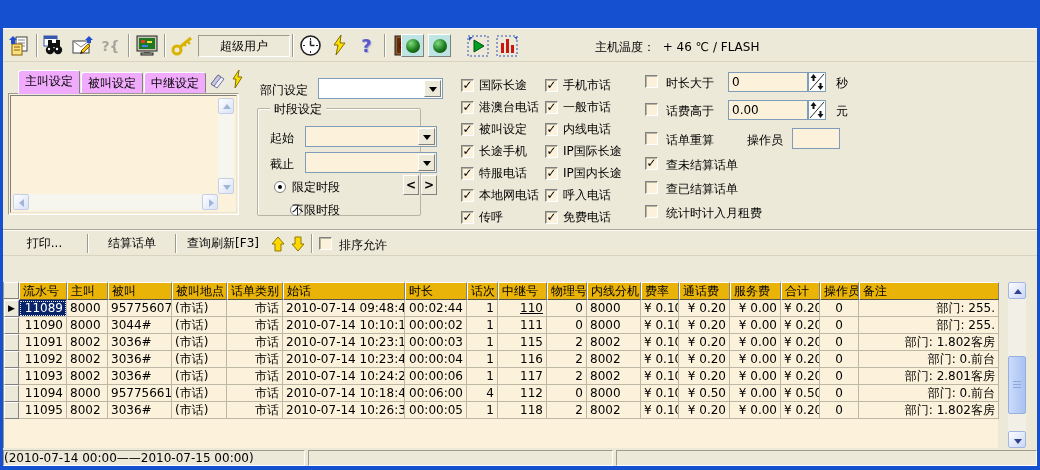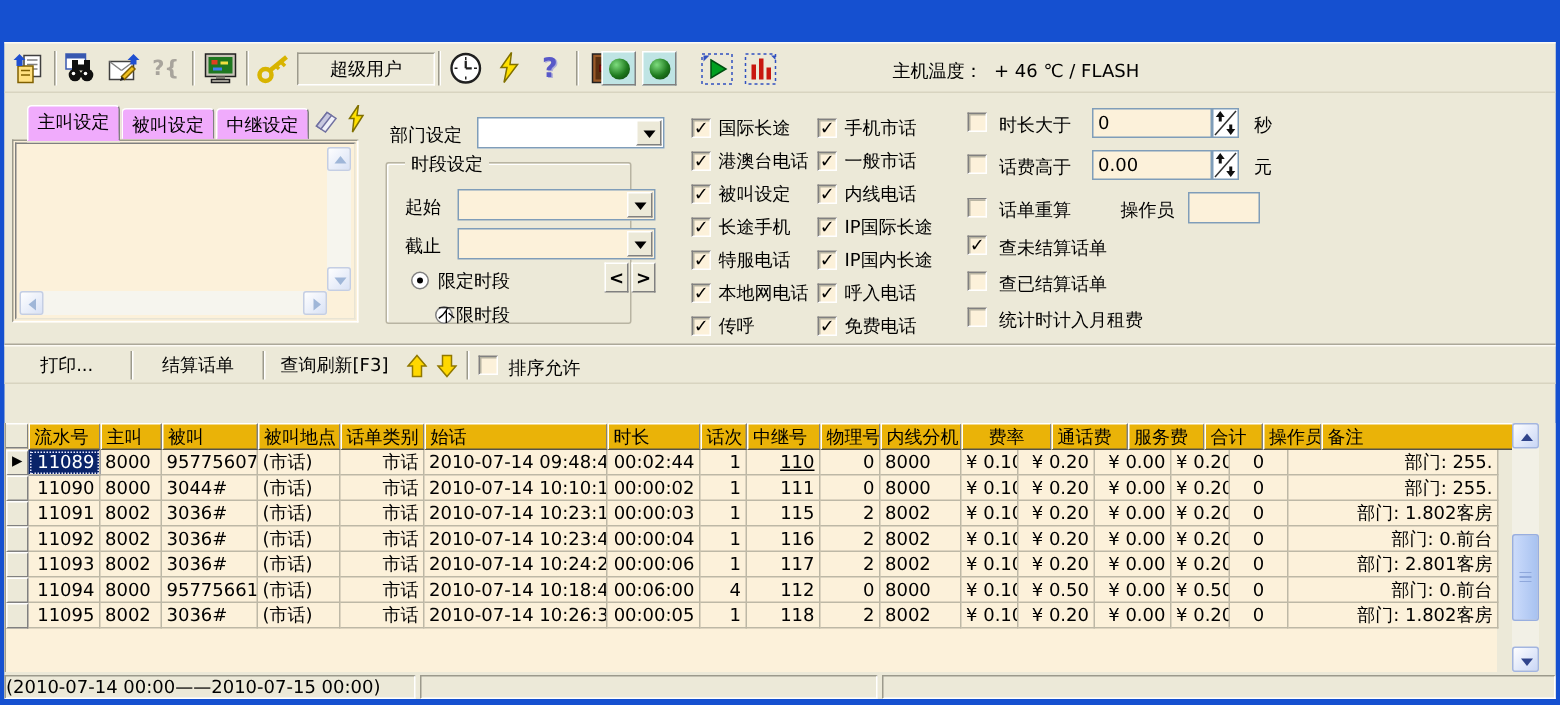--- a/index.html
+++ b/index.html
@@ -410,21 +410,21 @@
             <div class="th" style="width: 41px;">主叫</div>
             <div class="th" style="width: 64px;">被叫</div>
             <div class="th" style="width: 55px;">被叫地点</div>
             <div class="th" style="width: 56px;">话单类别</div>
             <div class="th" style="width: 122px;">始话</div>
             <div class="th" style="width: 62px;">时长</div>
             <div class="th" style="width: 31px;">话次</div>
             <div class="th" style="width: 49px;">中继号</div>
             <div class="th" style="width: 40px;">物理号</div>
             <div class="th" style="width: 54px;">内线分机</div>
-            <div class="th" style="width: 60px; text-align: center;">费率</div>
+            <div class="th" style="width: 38px;">费率</div>
             <div class="th" style="width: 51px;">通话费</div>
             <div class="th" style="width: 51px;">服务费</div>
             <div class="th" style="width: 39px;">合计</div>
             <div class="th" style="width: 39px;">操作员</div>
             <div class="th" style="width: 140px;">备注</div>
           </div>
         <div id="gbody">
             <div class="tr">
               <div class="ind">▶</div>
               <div class="td a-right sel" style="width: 48px;">11089</div>
@@ -572,19 +572,19 @@
             <span class="tri up"></span>
           </div>
         <div class="xsb-thumb" style="top:74px; height:58px;"></div>
         <div class="xsb-btn" style="top:149px;">
             <span class="tri down"></span>
           </div>
       </div>
     </div>
 
     <div id="status">
-      <div class="spanel" style="width:274px; ">(2010-07-14 00:00——2010-07-15 00:00)</div>
+      <div class="spanel" style="width:302px; ">(2010-07-14 00:00——2010-07-15 00:00)</div>
       <div class="spanel" style="width:305px;"></div>
       <div class="spanel" style="flex:1;"></div>
     </div>
 
   </div>
 </div>
 
 </body></html>

